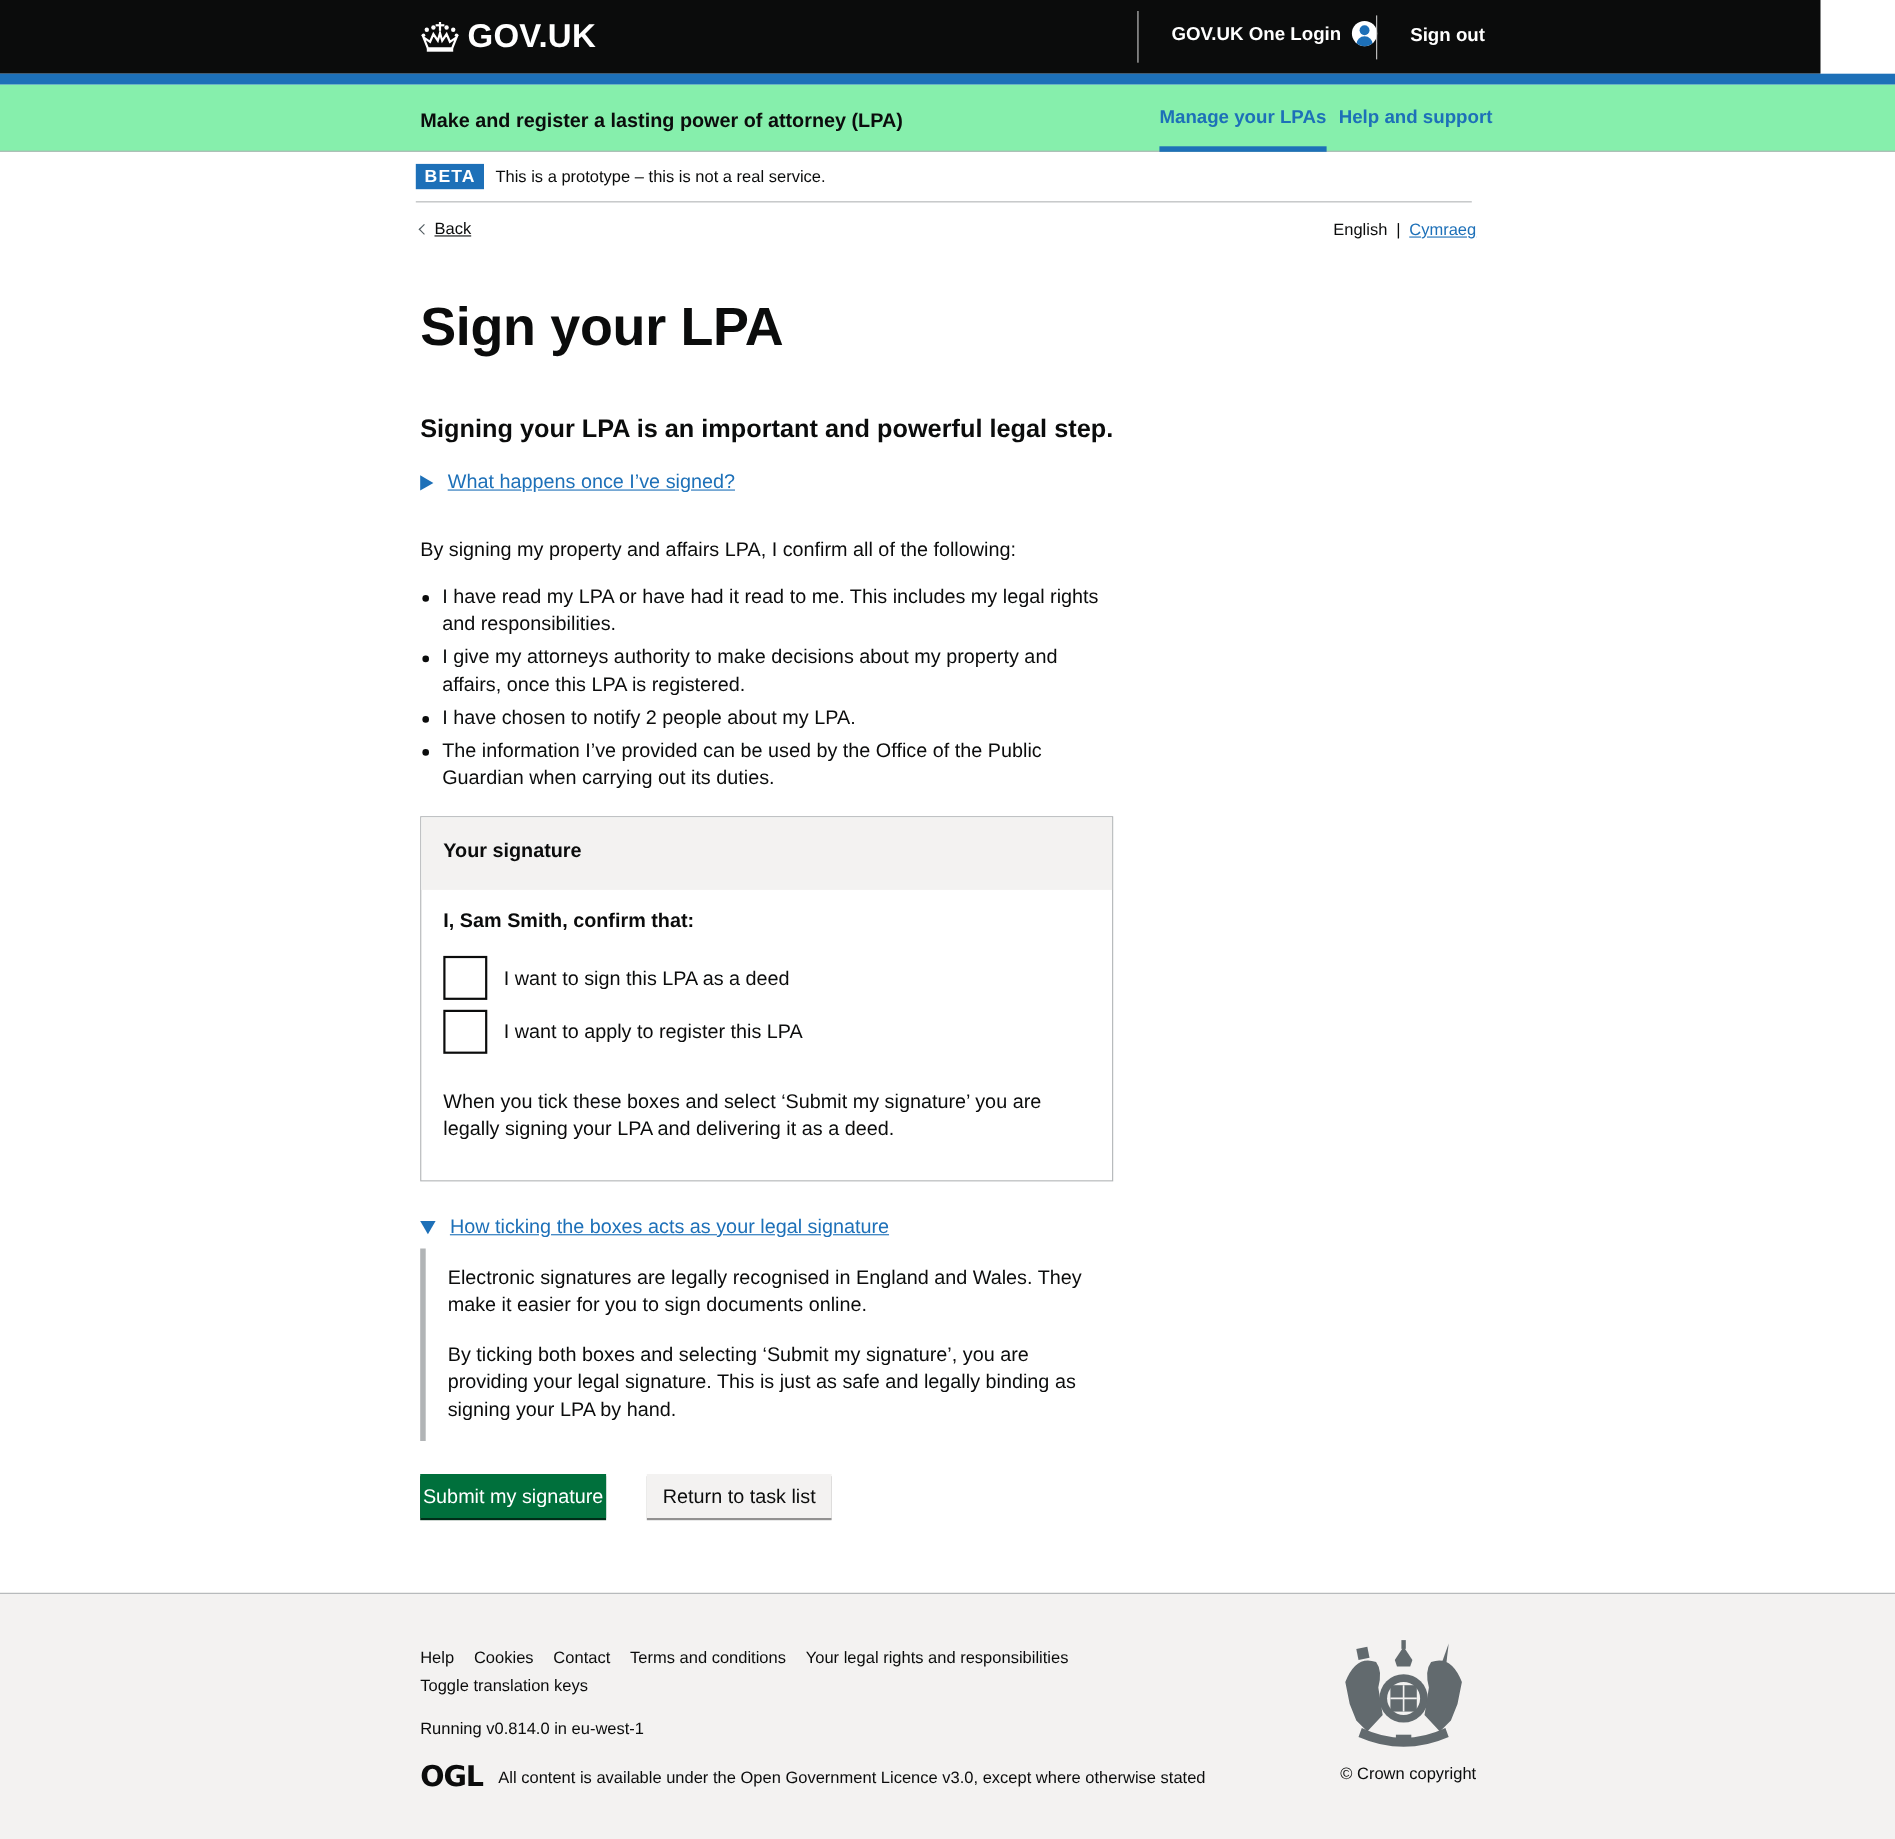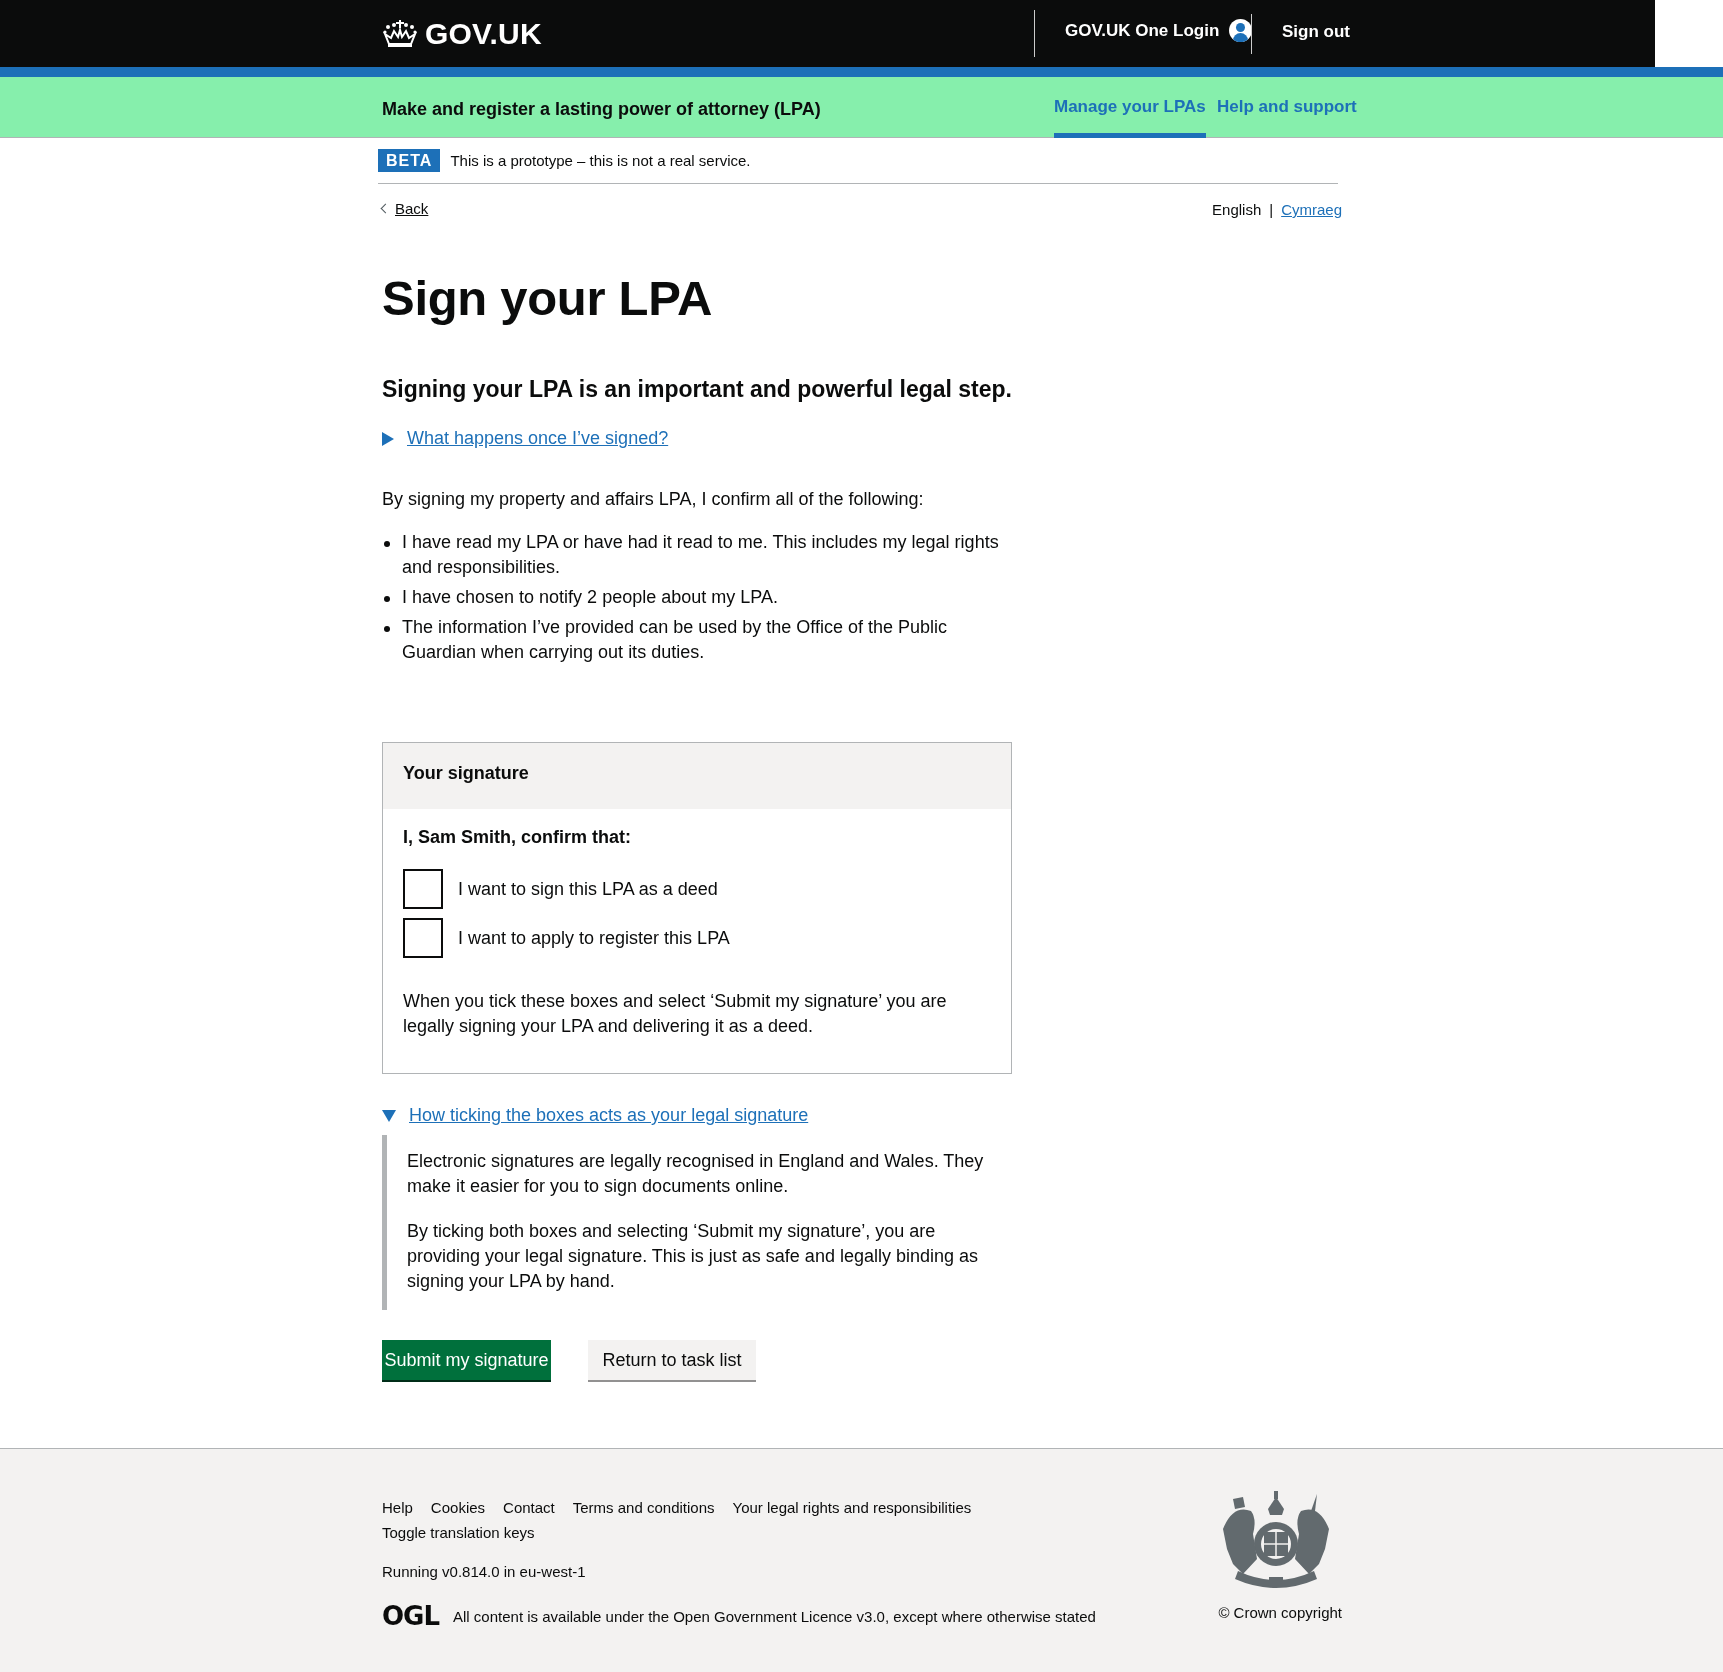--- a/index.html
+++ b/index.html
@@ -137,20 +137,21 @@
 
   <div class="details-summary" style="top:428px;">
     <span class="tri-right"></span>
     <a style="text-decoration:underline;">What happens once I’ve signed?</a>
   </div>
 
   <p class="body-text" style="top:487px;">By signing my property and affairs LPA, I confirm all of the following:</p>
 
   <ul class="bullets">
     <li>I have read my LPA or have had it read to me. This includes my legal rights and responsibilities.</li>
+    <li>I give my attorneys authority to make decisions about my property and affairs, once this LPA is registered.</li>
     <li>I have chosen to notify 2 people about my LPA.</li>
     <li>The information I’ve provided can be used by the Office of the Public Guardian when carrying out its duties.</li>
   </ul>
 
   <div class="sigbox">
     <div class="sighead">Your signature</div>
     <div class="legend">I, Sam Smith, confirm that:</div>
     <label class="cb" style="top:126px;">
       <span class="box"></span>
       <span>I want to sign this LPA as a deed</span>

